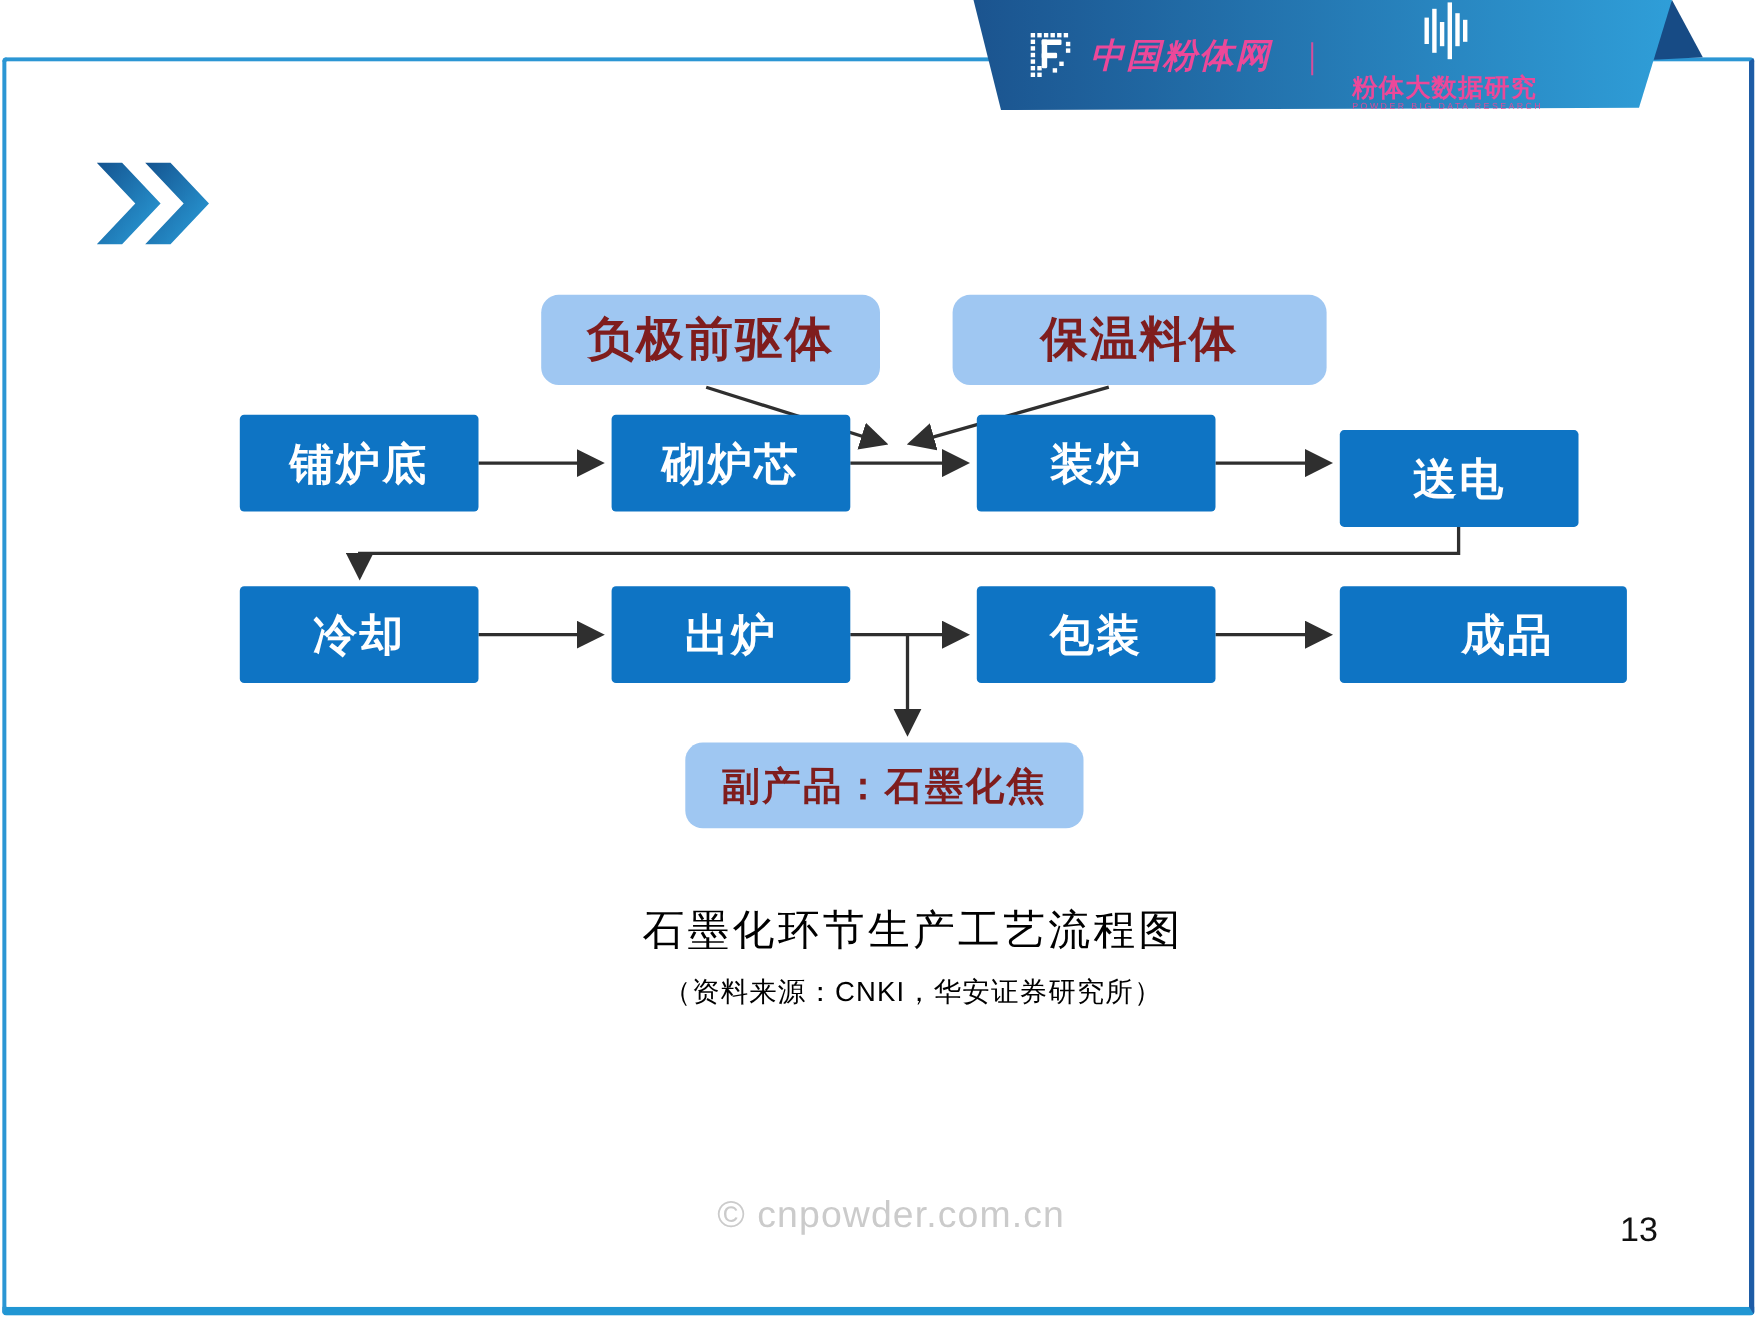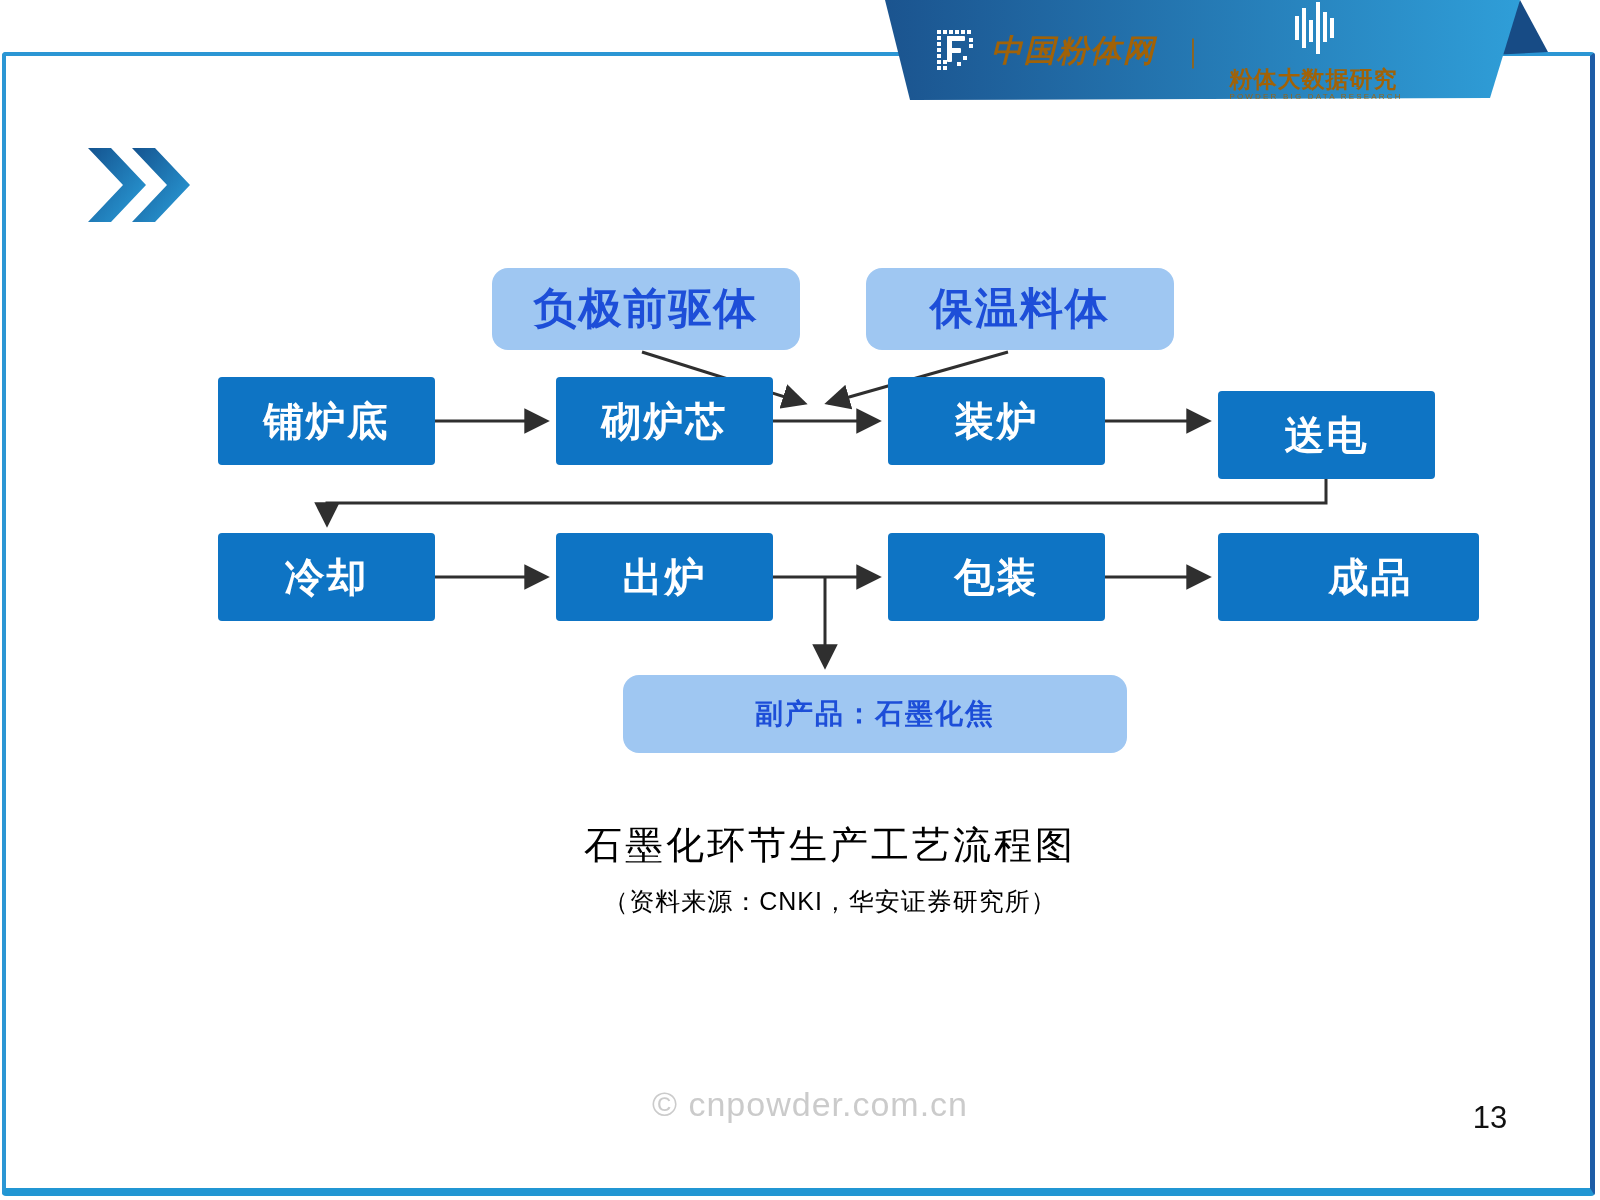--- a/index.html
+++ b/index.html
@@ -6,34 +6,34 @@
   body{width:1600px;height:1200px;position:relative;overflow:hidden;
        font-family:"Liberation Sans","DejaVu Sans",sans-serif;}
   
   .frame{position:absolute;left:2px;top:52px;width:1584px;height:1132px;
          border-top:4px solid #2b96d4;border-left:4px solid #2b96d4;
          border-right:5px solid #1e5ca6;border-bottom:8px solid #2196d3;
          border-radius:4px;background:#fff;}
   
   .banner{position:absolute;left:860px;top:0;width:700px;height:110px;z-index:5;}
   .banner-content{position:absolute;left:935px;top:18px;height:66px;z-index:6;
-                  display:flex;align-items:center;color:#a16207;}
+                  display:flex;align-items:center;color:#ec4899;}
   .brand-left{display:flex;align-items:center;gap:10px;}
   .brand-left .cn{font-size:31px;font-weight:bold;font-style:italic;letter-spacing:2px;}
   .divider{font-size:30px;font-weight:300;margin:0 22px;opacity:.9;}
   .brand-right{display:flex;align-items:center;gap:12px;flex-direction:column;}
   .brand-right .txt .t1{font-size:23px;font-weight:bold;letter-spacing:1px;line-height:26px;}
   .brand-right .txt .t2{font-size:8px;letter-spacing:2.2px;opacity:.9;}
   
   .chevrons{position:absolute;left:88px;top:146px;z-index:2;}
   
   .pbox{position:absolute;width:217px;height:88px;background:#0e74c4;border-radius:4px;
         color:#fff;font-size:40px;font-weight:bold;display:flex;align-items:center;
         justify-content:center;letter-spacing:2px;z-index:3;}
-  .ibox{position:absolute;background:#9fc7f2;border-radius:16px;color:#1d4ed8;
+  .ibox{position:absolute;background:#9fc7f2;border-radius:16px;color:#7f1d1d;
         font-size:43px;font-weight:bold;display:flex;align-items:center;
         justify-content:center;letter-spacing:2px;z-index:3;}
   .arrows{position:absolute;left:0;top:0;width:1600px;height:1200px;z-index:2;}
   
   .caption{position:absolute;left:420px;top:820px;width:820px;text-align:center;color:#000;}
   .caption .title{font-size:38px;letter-spacing:3px;}
   .caption .source{font-size:25px;margin-top:14px;letter-spacing:1px;}
   
   .watermark{position:absolute;left:420px;top:1085px;width:780px;text-align:center;
              color:#cbcbcb;font-size:34px;letter-spacing:1px;}
@@ -133,21 +133,21 @@
     <path d="M435,577 H546" marker-end="url(#ah)"></path>
     <path d="M773,577 H878" marker-end="url(#ah)"></path>
     <path d="M1105,577 H1208" marker-end="url(#ah)"></path>
     <path d="M825,578 L825,666" marker-end="url(#ah)"></path>
   </g>
 </svg>
 
 <div class="ibox" style="left:492px;top:268px;width:308px;height:82px;">
     <span>负极前驱体</span>
   </div>
-<div class="ibox" style="left:866px;top:268px;width:308px;height:82px;">
+<div class="ibox" style="left:866px;top:268px;width:340px;height:82px;">
     <span>保温料体</span>
   </div>
 
 <div class="pbox" style="left:218px;top:377px;">
     <span>铺炉底</span>
   </div>
 <div class="pbox" style="left:556px;top:377px;">
     <span>砌炉芯</span>
   </div>
 <div class="pbox" style="left:888px;top:377px;">
@@ -163,21 +163,21 @@
 <div class="pbox" style="left:556px;top:533px;">
     <span>出炉</span>
   </div>
 <div class="pbox" style="left:888px;top:533px;">
     <span>包装</span>
   </div>
 <div class="pbox" style="left:1218px;top:533px;padding-left:44px;">
     <span>成品</span>
   </div>
 
-<div class="ibox" style="left:623px;top:675px;width:504px;height:78px;font-size:28px;">
+<div class="ibox" style="left:623px;top:675px;width:362px;height:78px;font-size:35px;">
     <span>副产品：石墨化焦</span>
   </div>
 
 <div class="caption">
   <div class="title">石墨化环节生产工艺流程图</div>
   <div class="source">（资料来源：CNKI，华安证券研究所）</div>
 </div>
 
 <div class="watermark">© cnpowder.com.cn</div>
 <div class="pageno">13</div>

